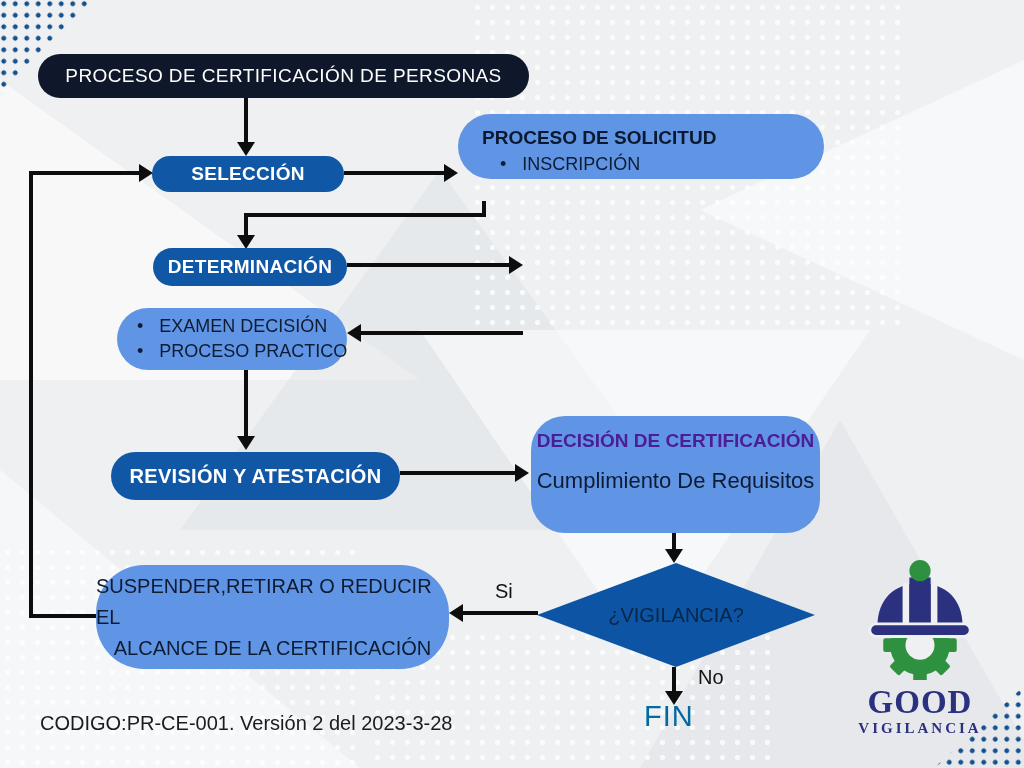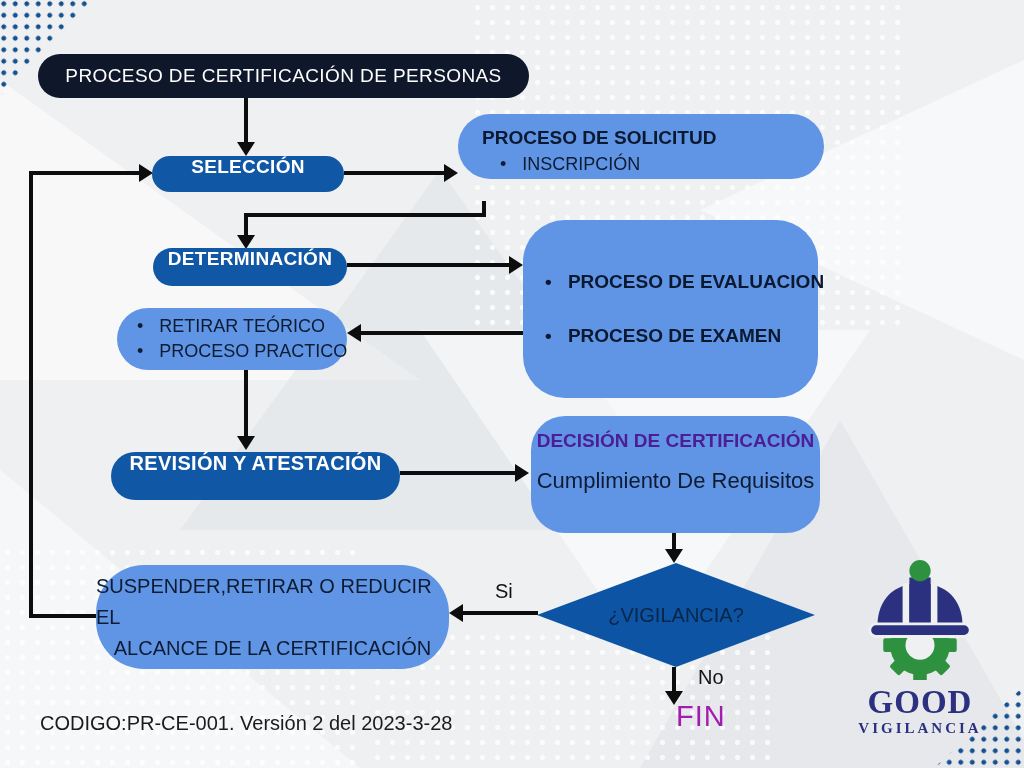--- a/index.html
+++ b/index.html
@@ -6,37 +6,37 @@
   body{font-family:"Liberation Sans", sans-serif;}
   #canvas{position:relative;width:1024px;height:768px;background:#eff0f2;overflow:hidden;}
 
   
   .bg-tri{position:absolute;z-index:0;}
   .dots-white{position:absolute;z-index:1;background-image:radial-gradient(circle, rgba(255,255,255,.95) 2.2px, rgba(255,255,255,0) 2.9px);background-size:15px 15px;opacity:.8;}
   .dots-navy{position:absolute;z-index:1;background-image:radial-gradient(circle, #14518f 2.1px, transparent 2.8px);background-size:11.5px 11.5px;}
 
   
   .node{position:absolute;z-index:3;box-sizing:border-box;}
-  .pill{display:flex;justify-content:center;background:#1057a6;color:#fff;font-weight:bold;font-size:19px;letter-spacing:.3px;}
+  .pill{display:flex;align-items:center;justify-content:center;background:#1057a6;color:#fff;font-weight:bold;font-size:19px;letter-spacing:.3px;}
   .lightbox{background:#6095e5;color:#0e1c33;}
   .title-green{display:flex;align-items:center;justify-content:center;background:#0f172a;color:#fff;font-size:19px;letter-spacing:.4px;border-radius:22px;}
   .bullet-item{white-space:nowrap;}
   .bullet-item::before{content:"•";margin-right:11px;}
   .bold{font-weight:bold;}
   .diamond{position:absolute;z-index:3;background:#0d55a4;clip-path:polygon(50% 0,100% 50%,50% 100%,0 50%);display:flex;align-items:center;justify-content:center;color:#0a2647;font-size:20px;}
 
   
   .line{position:absolute;background:#0d0d0d;z-index:2;}
   .head{position:absolute;width:0;height:0;z-index:2;}
   .head-d{border-left:9px solid transparent;border-right:9px solid transparent;border-top:14px solid #0d0d0d;}
   .head-r{border-top:9px solid transparent;border-bottom:9px solid transparent;border-left:14px solid #0d0d0d;}
   .head-l{border-top:9px solid transparent;border-bottom:9px solid transparent;border-right:14px solid #0d0d0d;}
 
   .edge-label{position:absolute;z-index:4;color:#121212;font-size:20px;}
-  .fin-label{position:absolute;z-index:4;color:#a21caf;font-size:29px;letter-spacing:1px;margin-left:32px;}
+  .fin-label{position:absolute;z-index:4;color:#0369a1;font-size:29px;letter-spacing:1px;}
   .footer-text{position:absolute;z-index:4;color:#1b1b1b;font-size:20px;}
 
   
   .logo-wrap{position:absolute;left:840px;top:560px;width:160px;text-align:center;z-index:3;}
   .logo-name{font-family:"Liberation Serif", serif;font-weight:bold;font-size:33px;color:#2b317f;line-height:1;margin-top:2px;letter-spacing:1px;}
   .logo-tagline{font-family:"Liberation Serif", serif;font-weight:bold;font-size:15px;color:#2b317f;letter-spacing:3px;line-height:1.2;}
 </style>
 </head>
 <body>
 
@@ -68,32 +68,24 @@
     <div class="bold" style="font-size:19px;color:#0a1930;">PROCESO DE SOLICITUD</div>
     <div class="bullet-item" style="font-size:18px;margin-top:5px;padding-left:18px;">
       <span>INSCRIPCIÓN</span>
     </div>
   </div>
 
   <div class="node pill" style="left:153px;top:248px;width:194px;height:38px;border-radius:19px;">
     <span>DETERMINACIÓN</span>
   </div>
 
-  <div class="node lightbox" style="left:523px;top:220px;width:295px;height:178px;border-radius:42px;display:flex;flex-direction:column;justify-content:center;gap:32px;padding-left:22px;">
-    <div class="bullet-item bold" style="font-size:19px;color:#0a1930;">
-      <span>PROCESO DE EVALUACION</span>
-    </div>
-    <div class="bullet-item bold" style="font-size:19px;color:#0a1930;">
-      <span>PROCESO DE EXAMEN</span>
-    </div>
-  </div>
 
   <div class="node lightbox" style="left:117px;top:308px;width:230px;height:62px;border-radius:31px;display:flex;flex-direction:column;justify-content:center;gap:4px;padding-left:20px;">
     <div class="bullet-item" style="font-size:18px;">
-      <span>RETIRAR TEÓRICO</span>
+      <span>EXAMEN DECISIÓN</span>
     </div>
     <div class="bullet-item" style="font-size:18px;">
       <span>PROCESO PRACTICO</span>
     </div>
   </div>
 
   <div class="node pill" style="left:111px;top:452px;width:289px;height:48px;border-radius:24px;font-size:20px;">
     <span>REVISIÓN Y ATESTACIÓN</span>
   </div>
 

